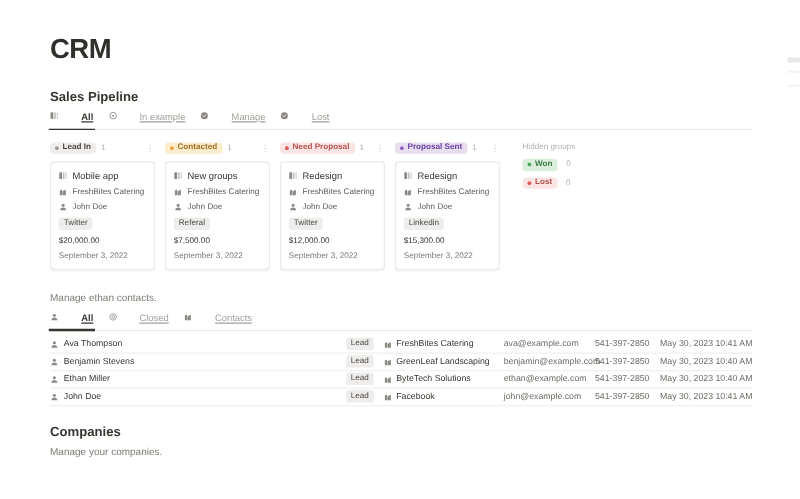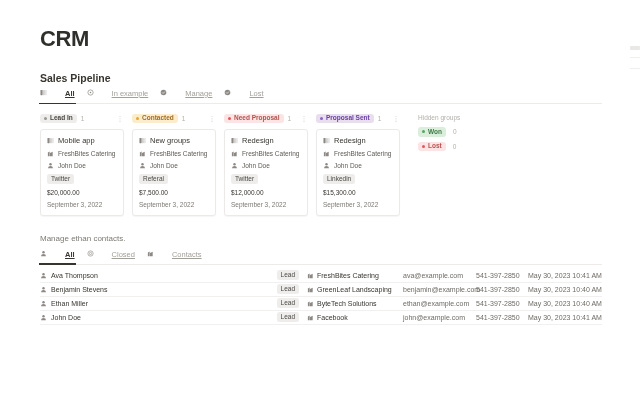--- a/index.html
+++ b/index.html
@@ -501,20 +501,25 @@
             <span>Facebook</span>
           </span>
         </span>
         <span class="cell c-email">john@example.com</span>
         <span class="cell c-phone">541-397-2850</span>
         <span class="cell c-date">May 30, 2023 10:41 AM</span>
       </div>
     </div>
   </div>
 
+  <div class="section" style="margin-top:15px;">
+    <div class="section-title">Companies</div>
+    <div class="section-sub">Manage your companies.</div>
+
+  </div>
 
   <div class="edge-panel">
     <div class="edge-bar"></div>
     <div class="edge-line"></div>
     <div class="edge-line"></div>
   </div>
 
 </div>
 
 </body></html>

